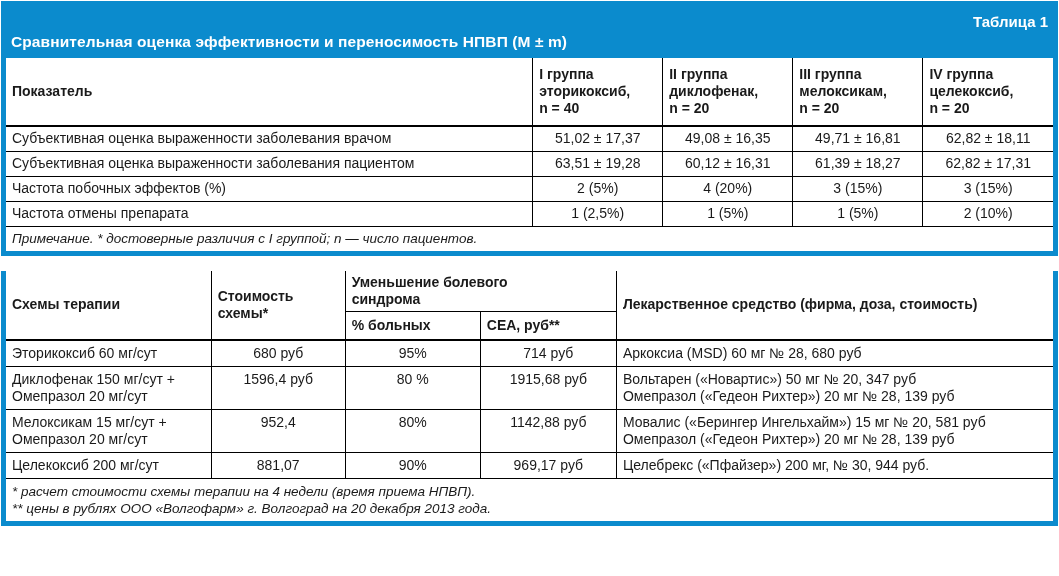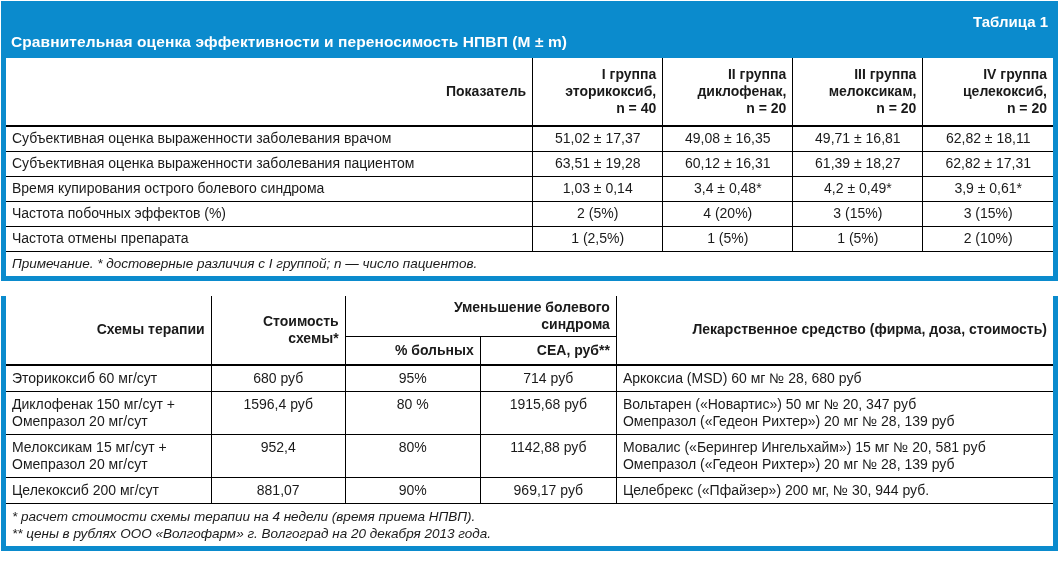--- a/index.html
+++ b/index.html
@@ -40,21 +40,21 @@
     table-layout: fixed;
   }
   th, td {
     border: 1px solid #000;
     font-size: 14px;
     line-height: 17px;
     padding: 3px 6px;
     white-space: pre-line;          
     color: #1a1a1a;
   }
-  th { font-weight: bold; text-align: right; vertical-align: middle; }
+  th { font-weight: bold; text-align: left; vertical-align: middle; }
   td { text-align: center; vertical-align: top; }
   td.row-label { text-align: left; }
 
   
   tr > *:first-child { border-left: none; }
   tr > *:last-child  { border-right: none; }
   table tr:first-child > * { border-top: none; }
   table tr:last-child  > * { border-bottom: none; }
 
   
@@ -117,27 +117,20 @@
         <td>49,08 ± 16,35</td>
         <td>49,71 ± 16,81</td>
         <td>62,82 ± 18,11</td>
       </tr>
       <tr>
         <td class="row-label">Субъективная оценка выраженности заболевания пациентом</td>
         <td>63,51 ± 19,28</td>
         <td>60,12 ± 16,31</td>
         <td>61,39 ± 18,27</td>
         <td>62,82 ± 17,31</td>
-      </tr>
-      <tr>
-        <td class="row-label">Время купирования острого болевого синдрома</td>
-        <td>1,03 ± 0,14</td>
-        <td>3,4 ± 0,48*</td>
-        <td>4,2 ± 0,49*</td>
-        <td>3,9 ± 0,61*</td>
       </tr>
       <tr>
         <td class="row-label">Частота побочных эффектов (%)</td>
         <td>2 (5%)</td>
         <td>4 (20%)</td>
         <td>3 (15%)</td>
         <td>3 (15%)</td>
       </tr>
       <tr>
         <td class="row-label">Частота отмены препарата</td>

